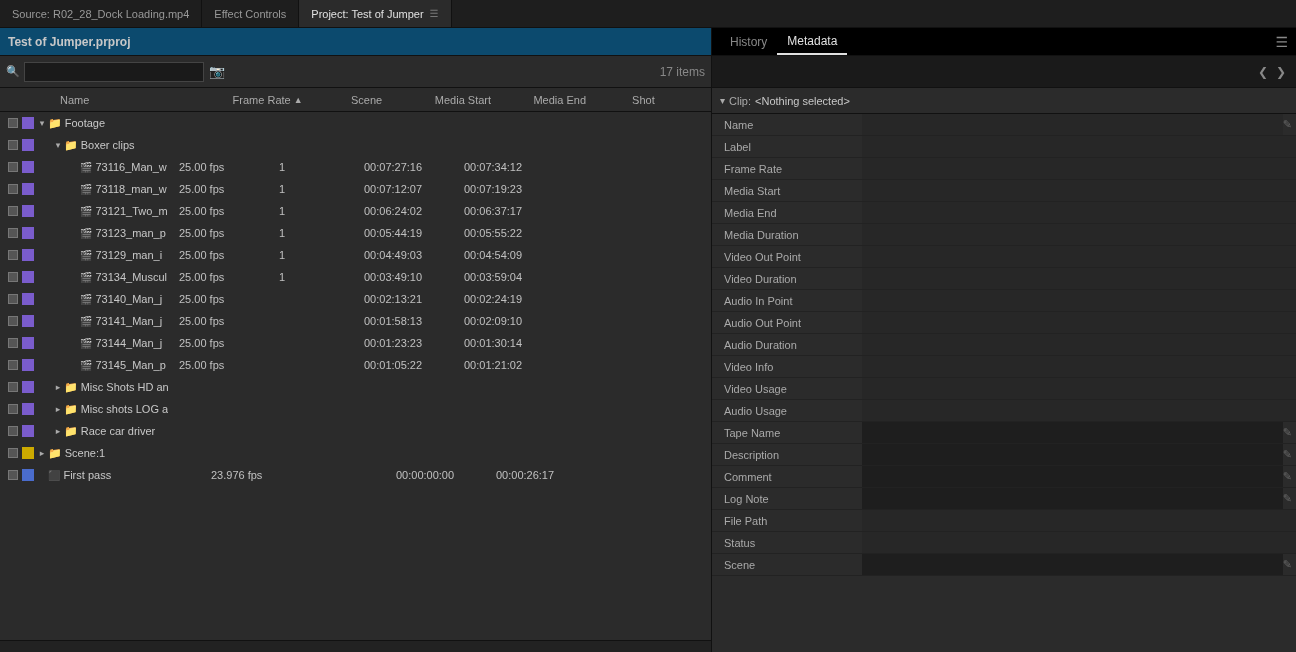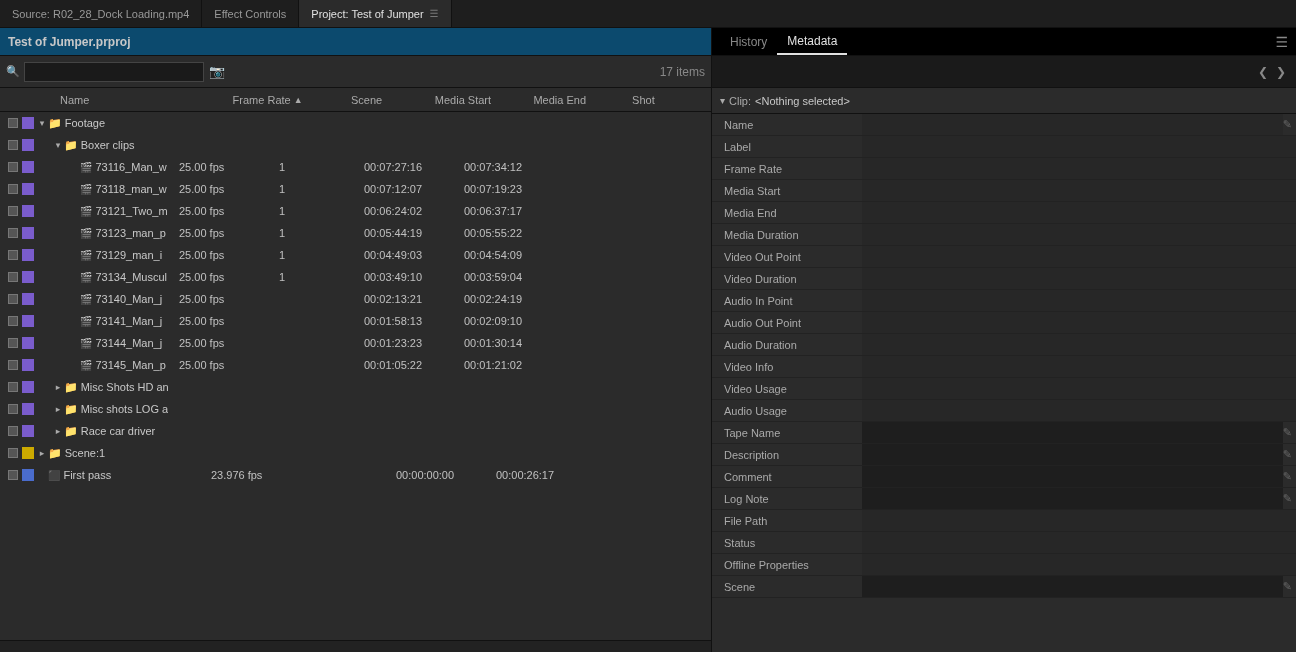--- a/index.html
+++ b/index.html
@@ -764,24 +764,20 @@
         </div>
         <div class="meta-row">
           <div class="meta-key">File Path</div>
           <div class="meta-val empty"></div>
         </div>
         <div class="meta-row">
           <div class="meta-key">Status</div>
           <div class="meta-val empty"></div>
         </div>
         <div class="meta-row">
-          <div class="meta-key">Offline Properties</div>
-          <div class="meta-val empty"></div>
-        </div>
-        <div class="meta-row">
           <div class="meta-key">Scene</div>
           <div class="meta-val with-input"></div>
           <span class="meta-edit-icon">✎</span>
         </div>
       </div>
   </div>
 
 </div>
 
 </body></html>

